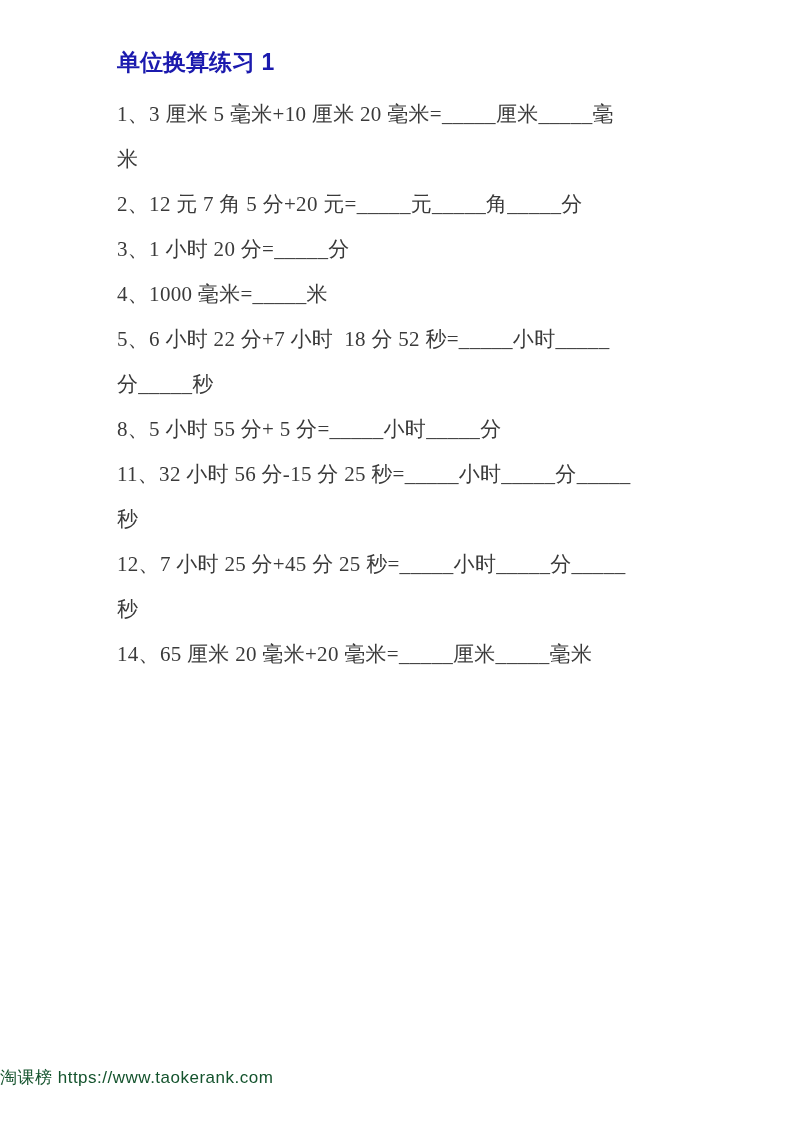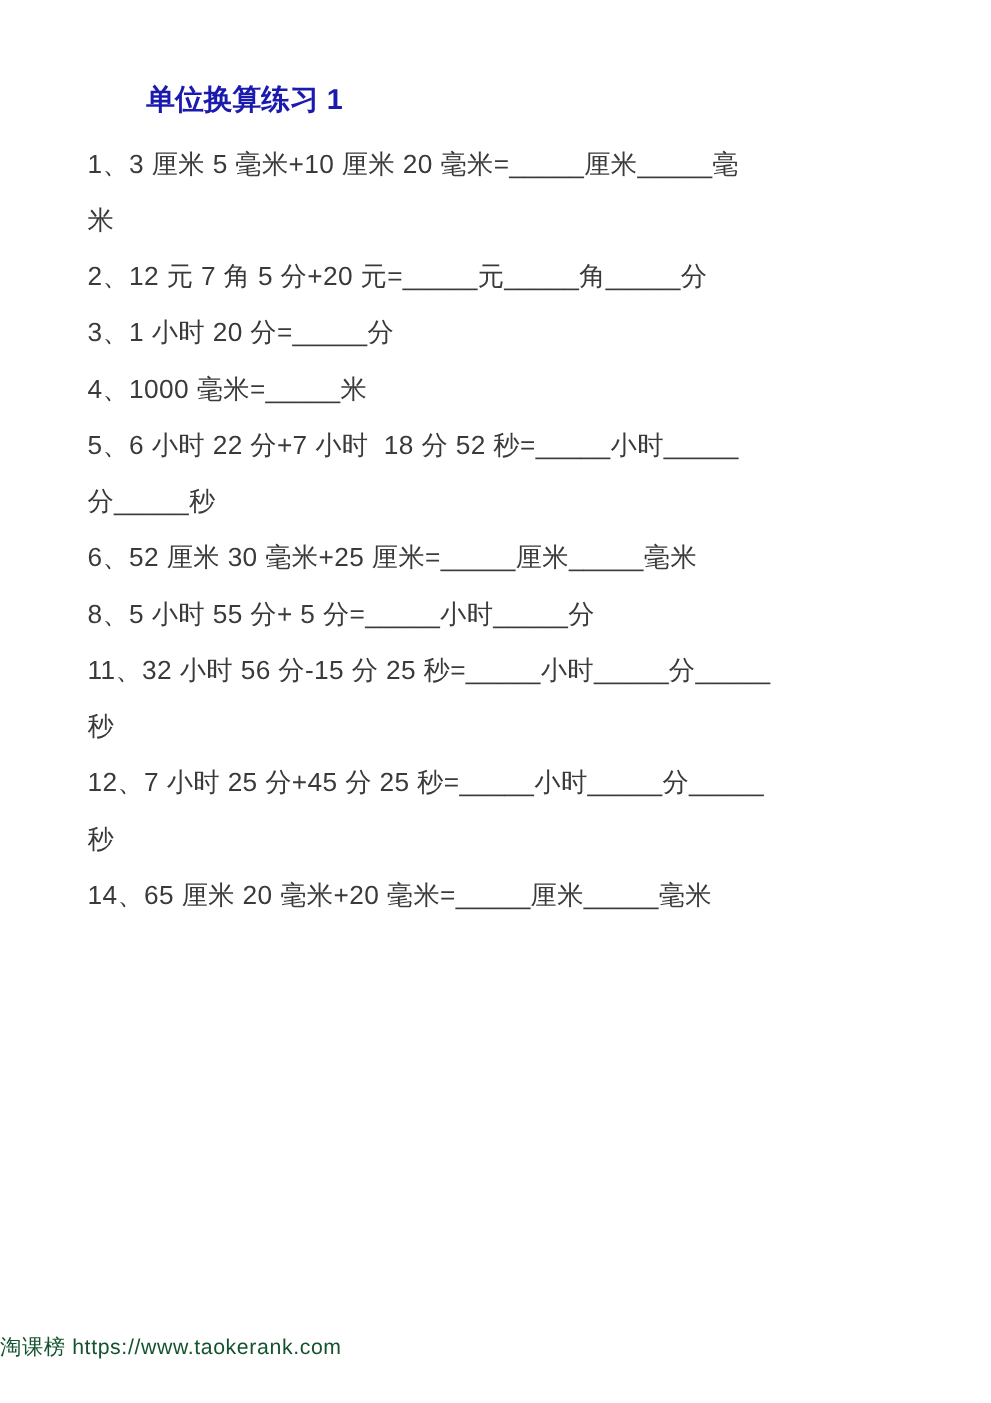--- a/index.html
+++ b/index.html
@@ -14,34 +14,35 @@
     font-family: "Liberation Sans", "DejaVu Sans", sans-serif;
     overflow: hidden;
   }
   .page {
     width: 793px;
     height: 1122px;
     position: relative;
     background: #ffffff;
   }
   .doc-title {
-    padding-top: 64px;
+    padding-top: 47px;
     margin-left: 117px;
     font-size: 23px;
     line-height: 30px;
     font-weight: bold;
     color: #1b1aae;
     white-space: pre;
   }
   .content {
     margin-top: 15px;
-    margin-left: 70px;
+    margin-left: 117px;
     width: 600px;
     color: #3a3a3a;
     font-size: 21px;
+    font-family: Liberation Serif, serif;
   }
   .exercise-line {
     line-height: 45px;
     height: 45px;
     white-space: pre;
     letter-spacing: 0.3px;
   }
   .footer {
     position: absolute;
     top: 1066px;
@@ -77,23 +78,20 @@
 
     <div>
       <div class="exercise-line">4、1000 毫米=_____米</div>
     </div>
 
     <div>
       <div class="exercise-line">5、6 小时 22 分+7 小时  18 分 52 秒=_____小时_____</div>
       <div class="exercise-line">分_____秒</div>
     </div>
 
-    <div>
-      <div class="exercise-line">6、52 厘米 30 毫米+25 厘米=_____厘米_____毫米</div>
-    </div>
 
 
     <div>
       <div class="exercise-line">8、5 小时 55 分+ 5 分=_____小时_____分</div>
     </div>
 
 
 
     <div>
       <div class="exercise-line">11、32 小时 56 分-15 分 25 秒=_____小时_____分_____</div>

